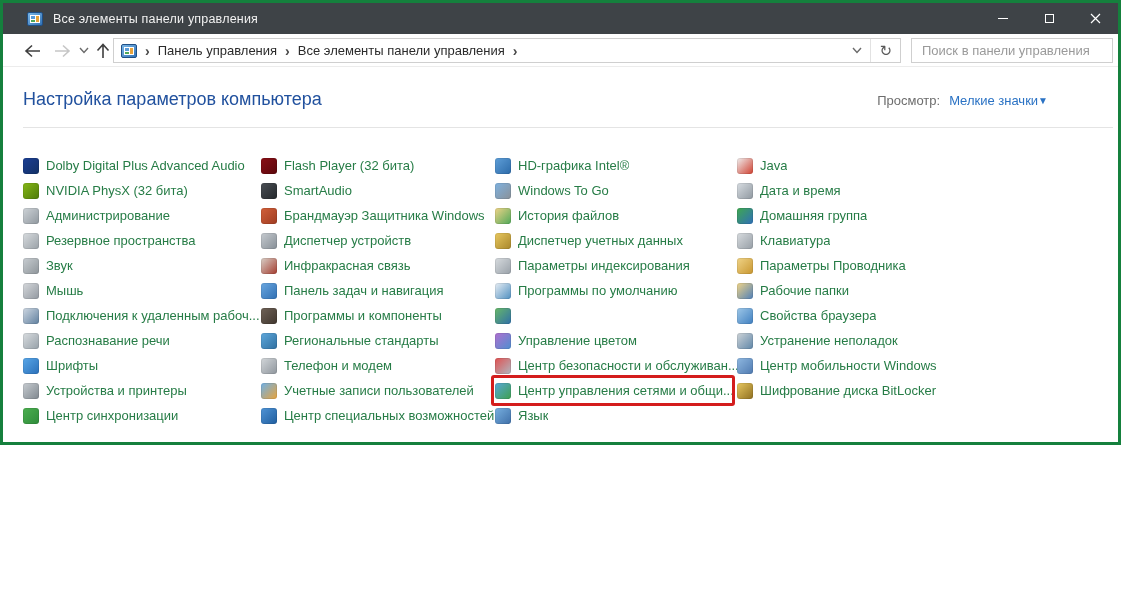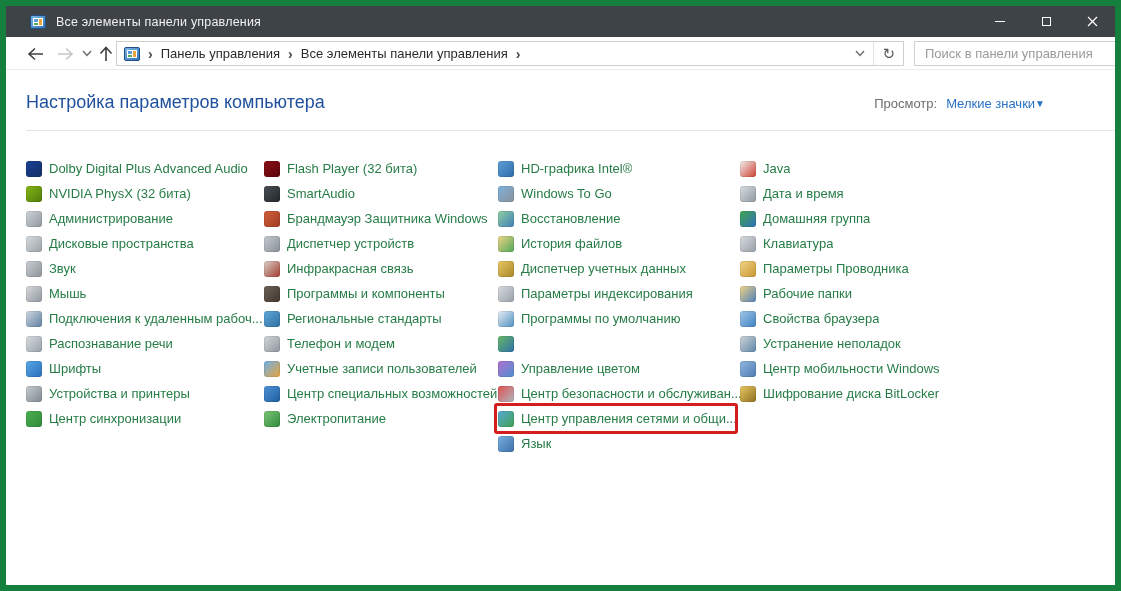--- a/index.html
+++ b/index.html
@@ -1,18 +1,18 @@
 <!DOCTYPE html>
 <html style="--titlebar-bg: #3e4347; --item-text: #267c46; --header-text: #21519e; --view-value: #2a72c4; --highlight-border: #d41d1d;"><head>
 <meta charset="utf-8">
 <style>
   * { margin:0; padding:0; box-sizing:border-box; }
   body { font-family:"Liberation Sans","DejaVu Sans",sans-serif; background:#fff; }
-  .window { position:relative; width:1121px; height:591px; background:#fff;
-            border:6px solid #15803d; overflow:hidden; }
+  .window { position:relative; width:1121px; height:445px; background:#fff;
+            border:3px solid #15803d; overflow:hidden; }
 
   
   .titlebar { position:absolute; top:0; left:0; right:0; height:31px;
               background:var(--titlebar-bg,#3e4347); display:flex; align-items:center; }
   .titlebar .app-icon { margin-left:24px; width:16px; height:16px; flex:0 0 16px; }
   .titlebar .title { margin-left:10px; color:#f2f2f2; font-size:12.5px; letter-spacing:.2px; }
   .win-controls { position:absolute; right:0; top:0; height:31px; display:flex; }
   .win-btn { width:46px; height:31px; display:flex; align-items:center; justify-content:center; cursor:pointer; }
   .glyph-min { width:10px; height:1px; background:#fff; display:block; }
   .glyph-max { width:9px; height:9px; border:1px solid #fff; display:block; }
@@ -178,21 +178,21 @@
         <div class="item">
           <span class="icon" style="background: linear-gradient(135deg, rgb(134, 184, 23), rgb(78, 122, 10));"></span>
           <span class="label">NVIDIA PhysX (32 бита)</span>
         </div>
         <div class="item">
           <span class="icon" style="background: linear-gradient(135deg, rgb(207, 212, 216), rgb(143, 151, 158));"></span>
           <span class="label">Администрирование</span>
         </div>
         <div class="item">
           <span class="icon" style="background: linear-gradient(135deg, rgb(216, 220, 223), rgb(154, 161, 167));"></span>
-          <span class="label">Дисковые пространства</span>
+          <span class="label">Резервное пространства</span>
         </div>
         <div class="item">
           <span class="icon" style="background: linear-gradient(135deg, rgb(201, 206, 210), rgb(141, 148, 153));"></span>
           <span class="label">Звук</span>
         </div>
         <div class="item">
           <span class="icon" style="background: linear-gradient(135deg, rgb(214, 217, 220), rgb(146, 152, 160));"></span>
           <span class="label">Мышь</span>
         </div>
         <div class="item">
@@ -231,56 +231,52 @@
         </div>
         <div class="item">
           <span class="icon" style="background: linear-gradient(135deg, rgb(198, 203, 208), rgb(134, 142, 150));"></span>
           <span class="label">Диспетчер устройств</span>
         </div>
         <div class="item">
           <span class="icon" style="background: linear-gradient(135deg, rgb(217, 208, 200), rgb(163, 59, 46));"></span>
           <span class="label">Инфракрасная связь</span>
         </div>
         <div class="item">
+          <span class="icon" style="background: linear-gradient(135deg, rgb(106, 167, 224), rgb(47, 111, 179));"></span>
+          <span class="label">Панель задач и навигация</span>
+        </div>
+        <div class="item">
           <span class="icon" style="background: linear-gradient(135deg, rgb(111, 98, 87), rgb(63, 54, 46));"></span>
           <span class="label">Программы и компоненты</span>
         </div>
         <div class="item">
           <span class="icon" style="background: linear-gradient(135deg, rgb(95, 168, 220), rgb(47, 111, 160));"></span>
           <span class="label">Региональные стандарты</span>
         </div>
         <div class="item">
           <span class="icon" style="background: linear-gradient(135deg, rgb(211, 215, 218), rgb(142, 149, 156));"></span>
           <span class="label">Телефон и модем</span>
         </div>
         <div class="item">
           <span class="icon" style="background: linear-gradient(135deg, rgb(111, 177, 232), rgb(232, 163, 59));"></span>
           <span class="label">Учетные записи пользователей</span>
         </div>
         <div class="item">
           <span class="icon" style="background: linear-gradient(135deg, rgb(79, 148, 214), rgb(31, 93, 158));"></span>
           <span class="label">Центр специальных возможностей</span>
         </div>
-        <div class="item">
-          <span class="icon" style="background: linear-gradient(135deg, rgb(124, 197, 118), rgb(47, 139, 58));"></span>
-          <span class="label">Электропитание</span>
-        </div>
       </div>
       <div class="col">
         <div class="item">
           <span class="icon" style="background: linear-gradient(135deg, rgb(95, 159, 216), rgb(44, 106, 168));"></span>
           <span class="label">HD-графика Intel®</span>
         </div>
         <div class="item">
           <span class="icon" style="background: linear-gradient(135deg, rgb(127, 178, 224), rgb(138, 145, 152));"></span>
           <span class="label">Windows To Go</span>
-        </div>
-        <div class="item">
-          <span class="icon" style="background: linear-gradient(135deg, rgb(143, 208, 160), rgb(63, 127, 184));"></span>
-          <span class="label">Восстановление</span>
         </div>
         <div class="item">
           <span class="icon" style="background: linear-gradient(135deg, rgb(240, 212, 136), rgb(79, 168, 88));"></span>
           <span class="label">История файлов</span>
         </div>
         <div class="item">
           <span class="icon" style="background: linear-gradient(135deg, rgb(232, 200, 96), rgb(168, 134, 42));"></span>
           <span class="label">Диспетчер учетных данных</span>
         </div>
         <div class="item">

